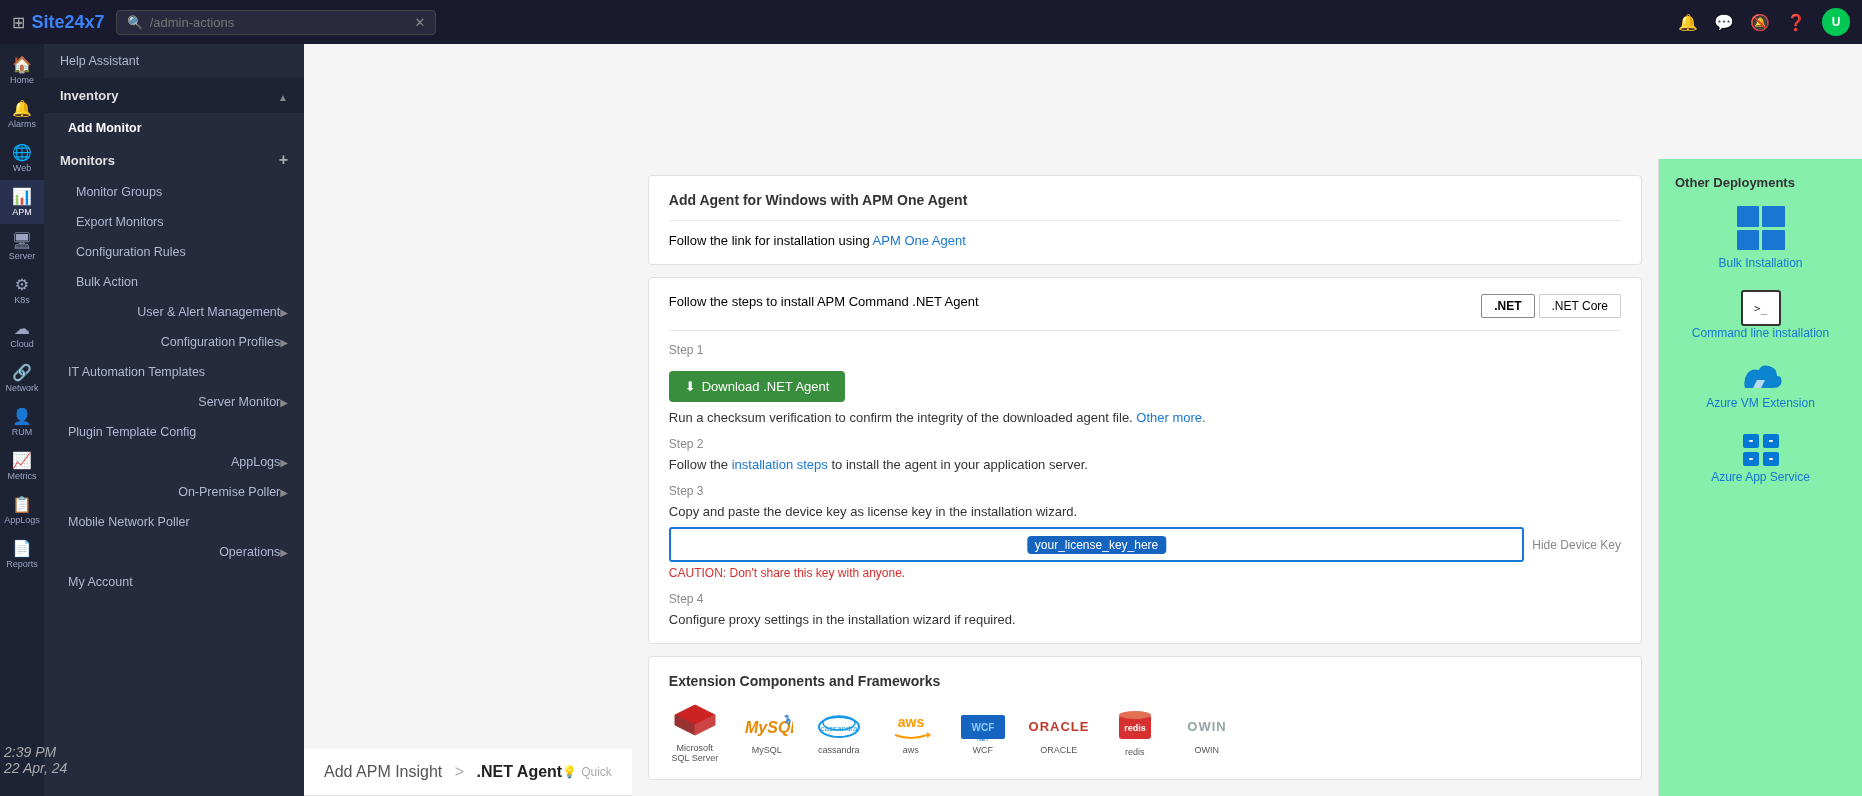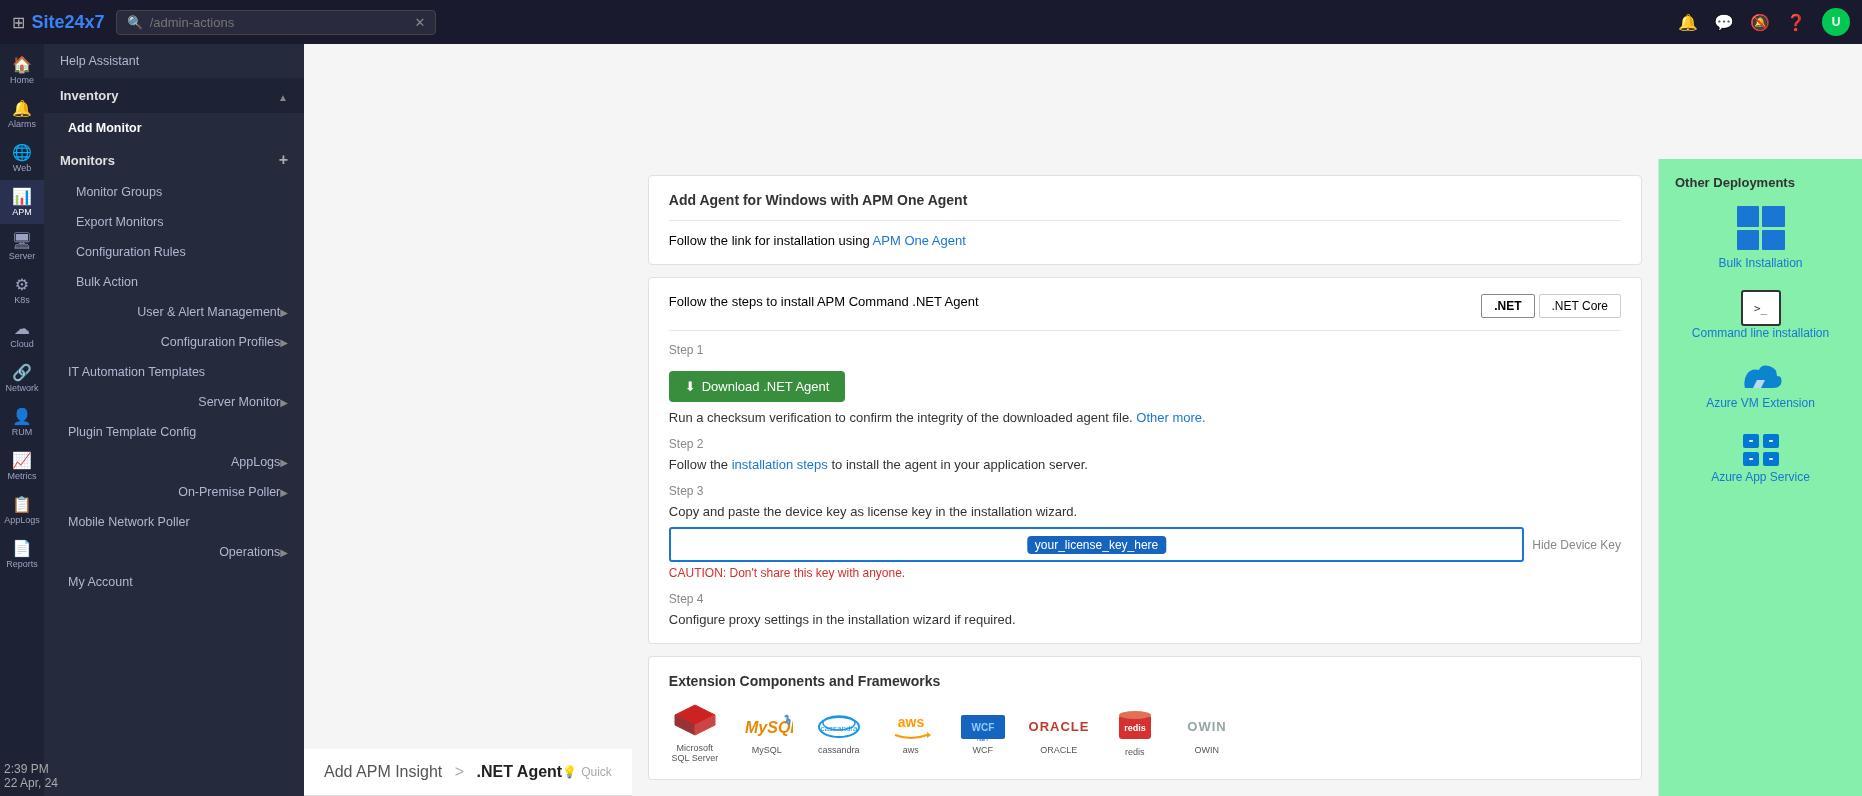--- a/index.html
+++ b/index.html
@@ -135,21 +135,21 @@
 
     
     .frameworks-section { background: #fff; border: 1px solid #e0e0e0; border-radius: 4px; padding: 16px 20px; }
     .frameworks-title { font-size: 14px; font-weight: 600; color: #333; margin-bottom: 12px; }
     .frameworks-logos { display: flex; gap: 20px; align-items: center; flex-wrap: wrap; }
     .framework-logo { display: flex; flex-direction: column; align-items: center; gap: 4px; font-size: 11px; color: #555; }
 
     .clearfix::after { content: ''; display: table; clear: both; }
 
     
-    .time-display { position: fixed; bottom: 6px; left: 4px; color: #aaa; font-size: 12px; z-index: 200; }
+    .time-display { position: fixed; bottom: 20px; left: 4px; color: #aaa; font-size: 14px; z-index: 200; font-style: italic; }
   </style>
 </head>
 <body>
 
 <div class="topbar">
   <div class="topbar-logo">
     <span class="logo-grid">⊞</span>
     <span class="logo-text">Site24x7</span>
   </div>
   <div class="topbar-search">

